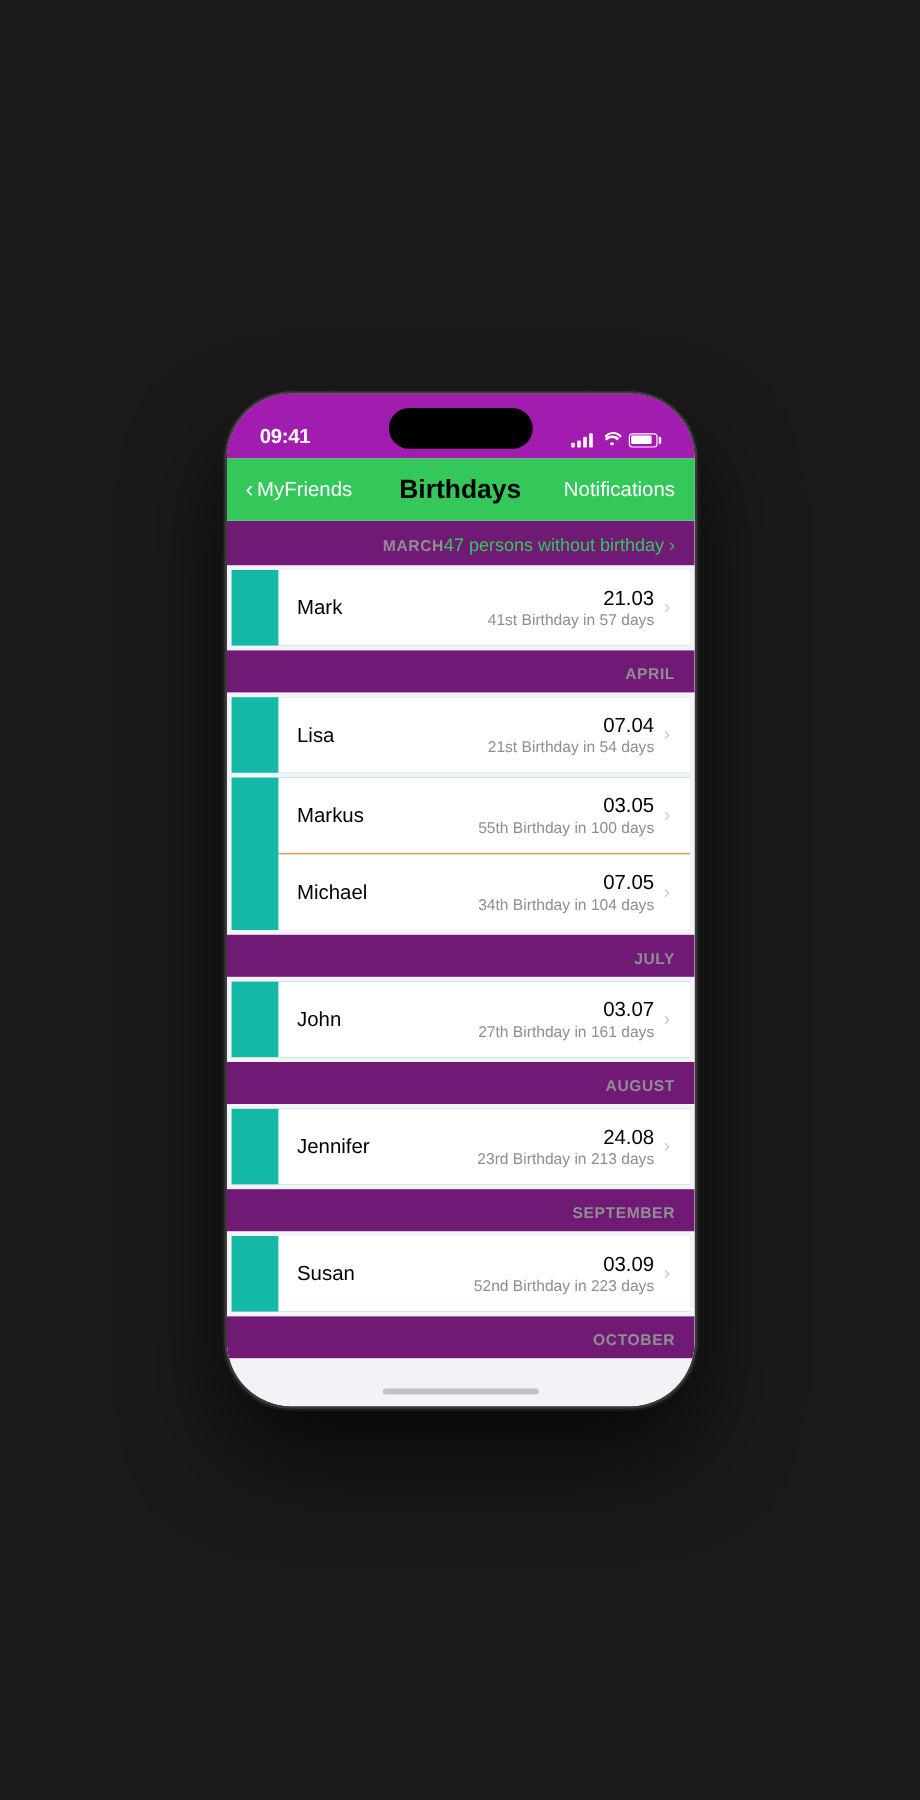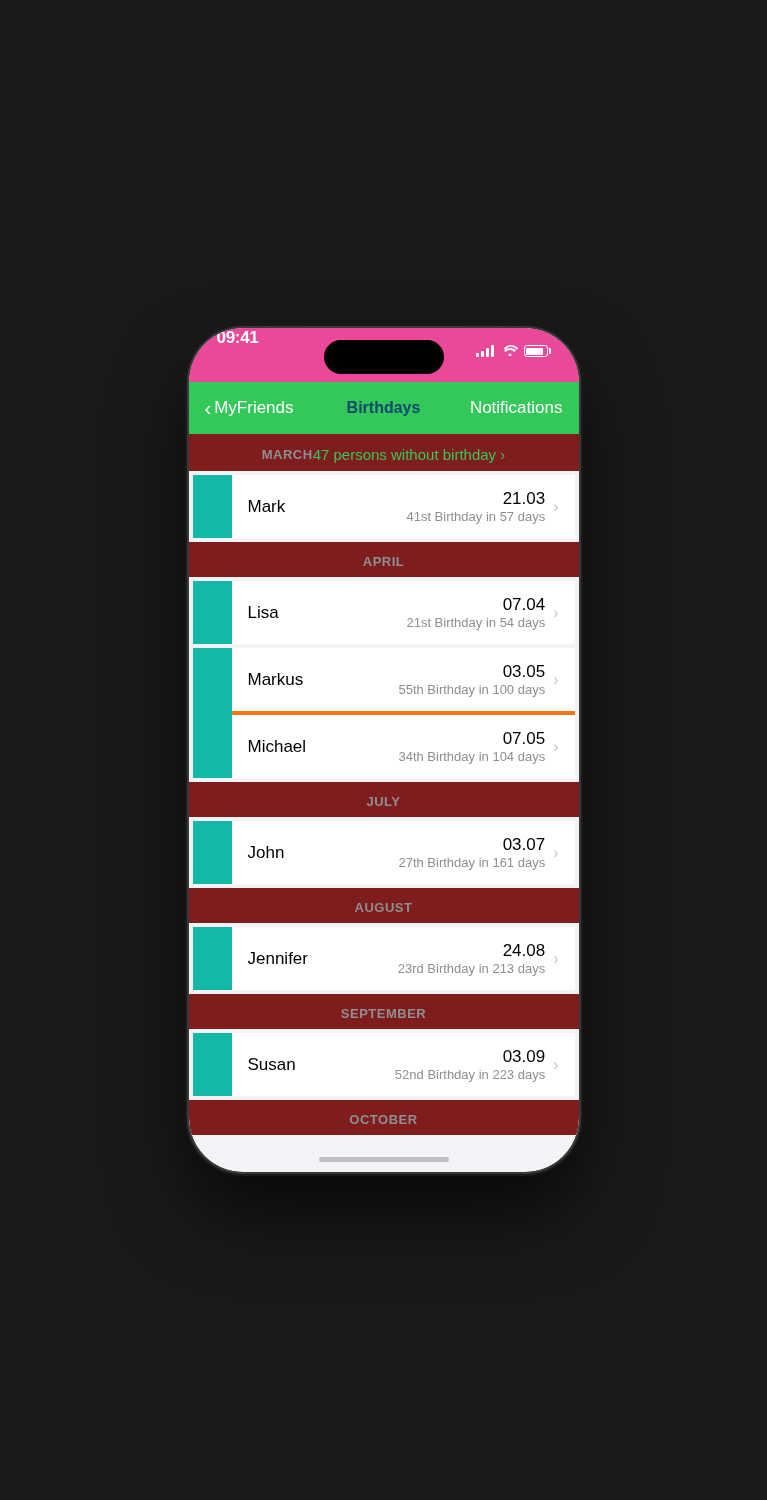--- a/index.html
+++ b/index.html
@@ -55,23 +55,24 @@
       left: 0;
       right: 0;
       bottom: 0;
       border-radius: 54px;
       overflow: hidden;
       background: #f2f2f7;
     }
 
     
     .status-bar {
-      background: #ec4899;
+      background: #a21caf;
       height: 54px;
       display: flex;
+      align-items: flex-end;
       padding: 0 28px 8px;
       justify-content: space-between;
     }
 
     .status-time {
       color: white;
       font-size: 17px;
       font-weight: 600;
       letter-spacing: -0.3px;
     }
@@ -173,46 +174,46 @@
     }
 
     .nav-back-label {
       font-size: 17px;
     }
 
     .nav-title {
       position: absolute;
       left: 50%;
       transform: translateX(-50%);
-      color: #0c4a6e;
-      font-size: 16px;
+      color: #000000;
+      font-size: 22px;
       font-weight: 600;
       text-align: right;
     }
 
     .nav-right {
       margin-left: auto;
       color: white;
       font-size: 17px;
       cursor: pointer;
     }
 
     
     .content {
       flex: 1;
       overflow-y: auto;
       background: #f2f2f7;
     }
 
     
     .section-header {
-      background: #7f1d1d;
+      background: #701a75;
       padding: 12px 16px 8px;
       display: flex;
-      justify-content: center;
+      justify-content: flex-end;
       align-items: center;
     }
 
     .section-month {
       font-size: 13px;
       font-weight: 600;
       color: #8e8e93;
       letter-spacing: 0.5px;
       text-transform: uppercase;
     }
@@ -231,21 +232,21 @@
       background: #14b8a6;
       margin: 4px;
       padding-left: 39px;
     }
 
     .list-item {
       display: flex;
       align-items: center;
       padding: 14px 16px;
       background: white;
-      border-bottom: 4px solid #f97316;
+      border-bottom: 1px solid #f97316;
       position: relative;
     }
 
     .list-item:last-child {
       border-bottom: none;
     }
 
     .item-name {
       font-size: 17px;
       color: #000;

